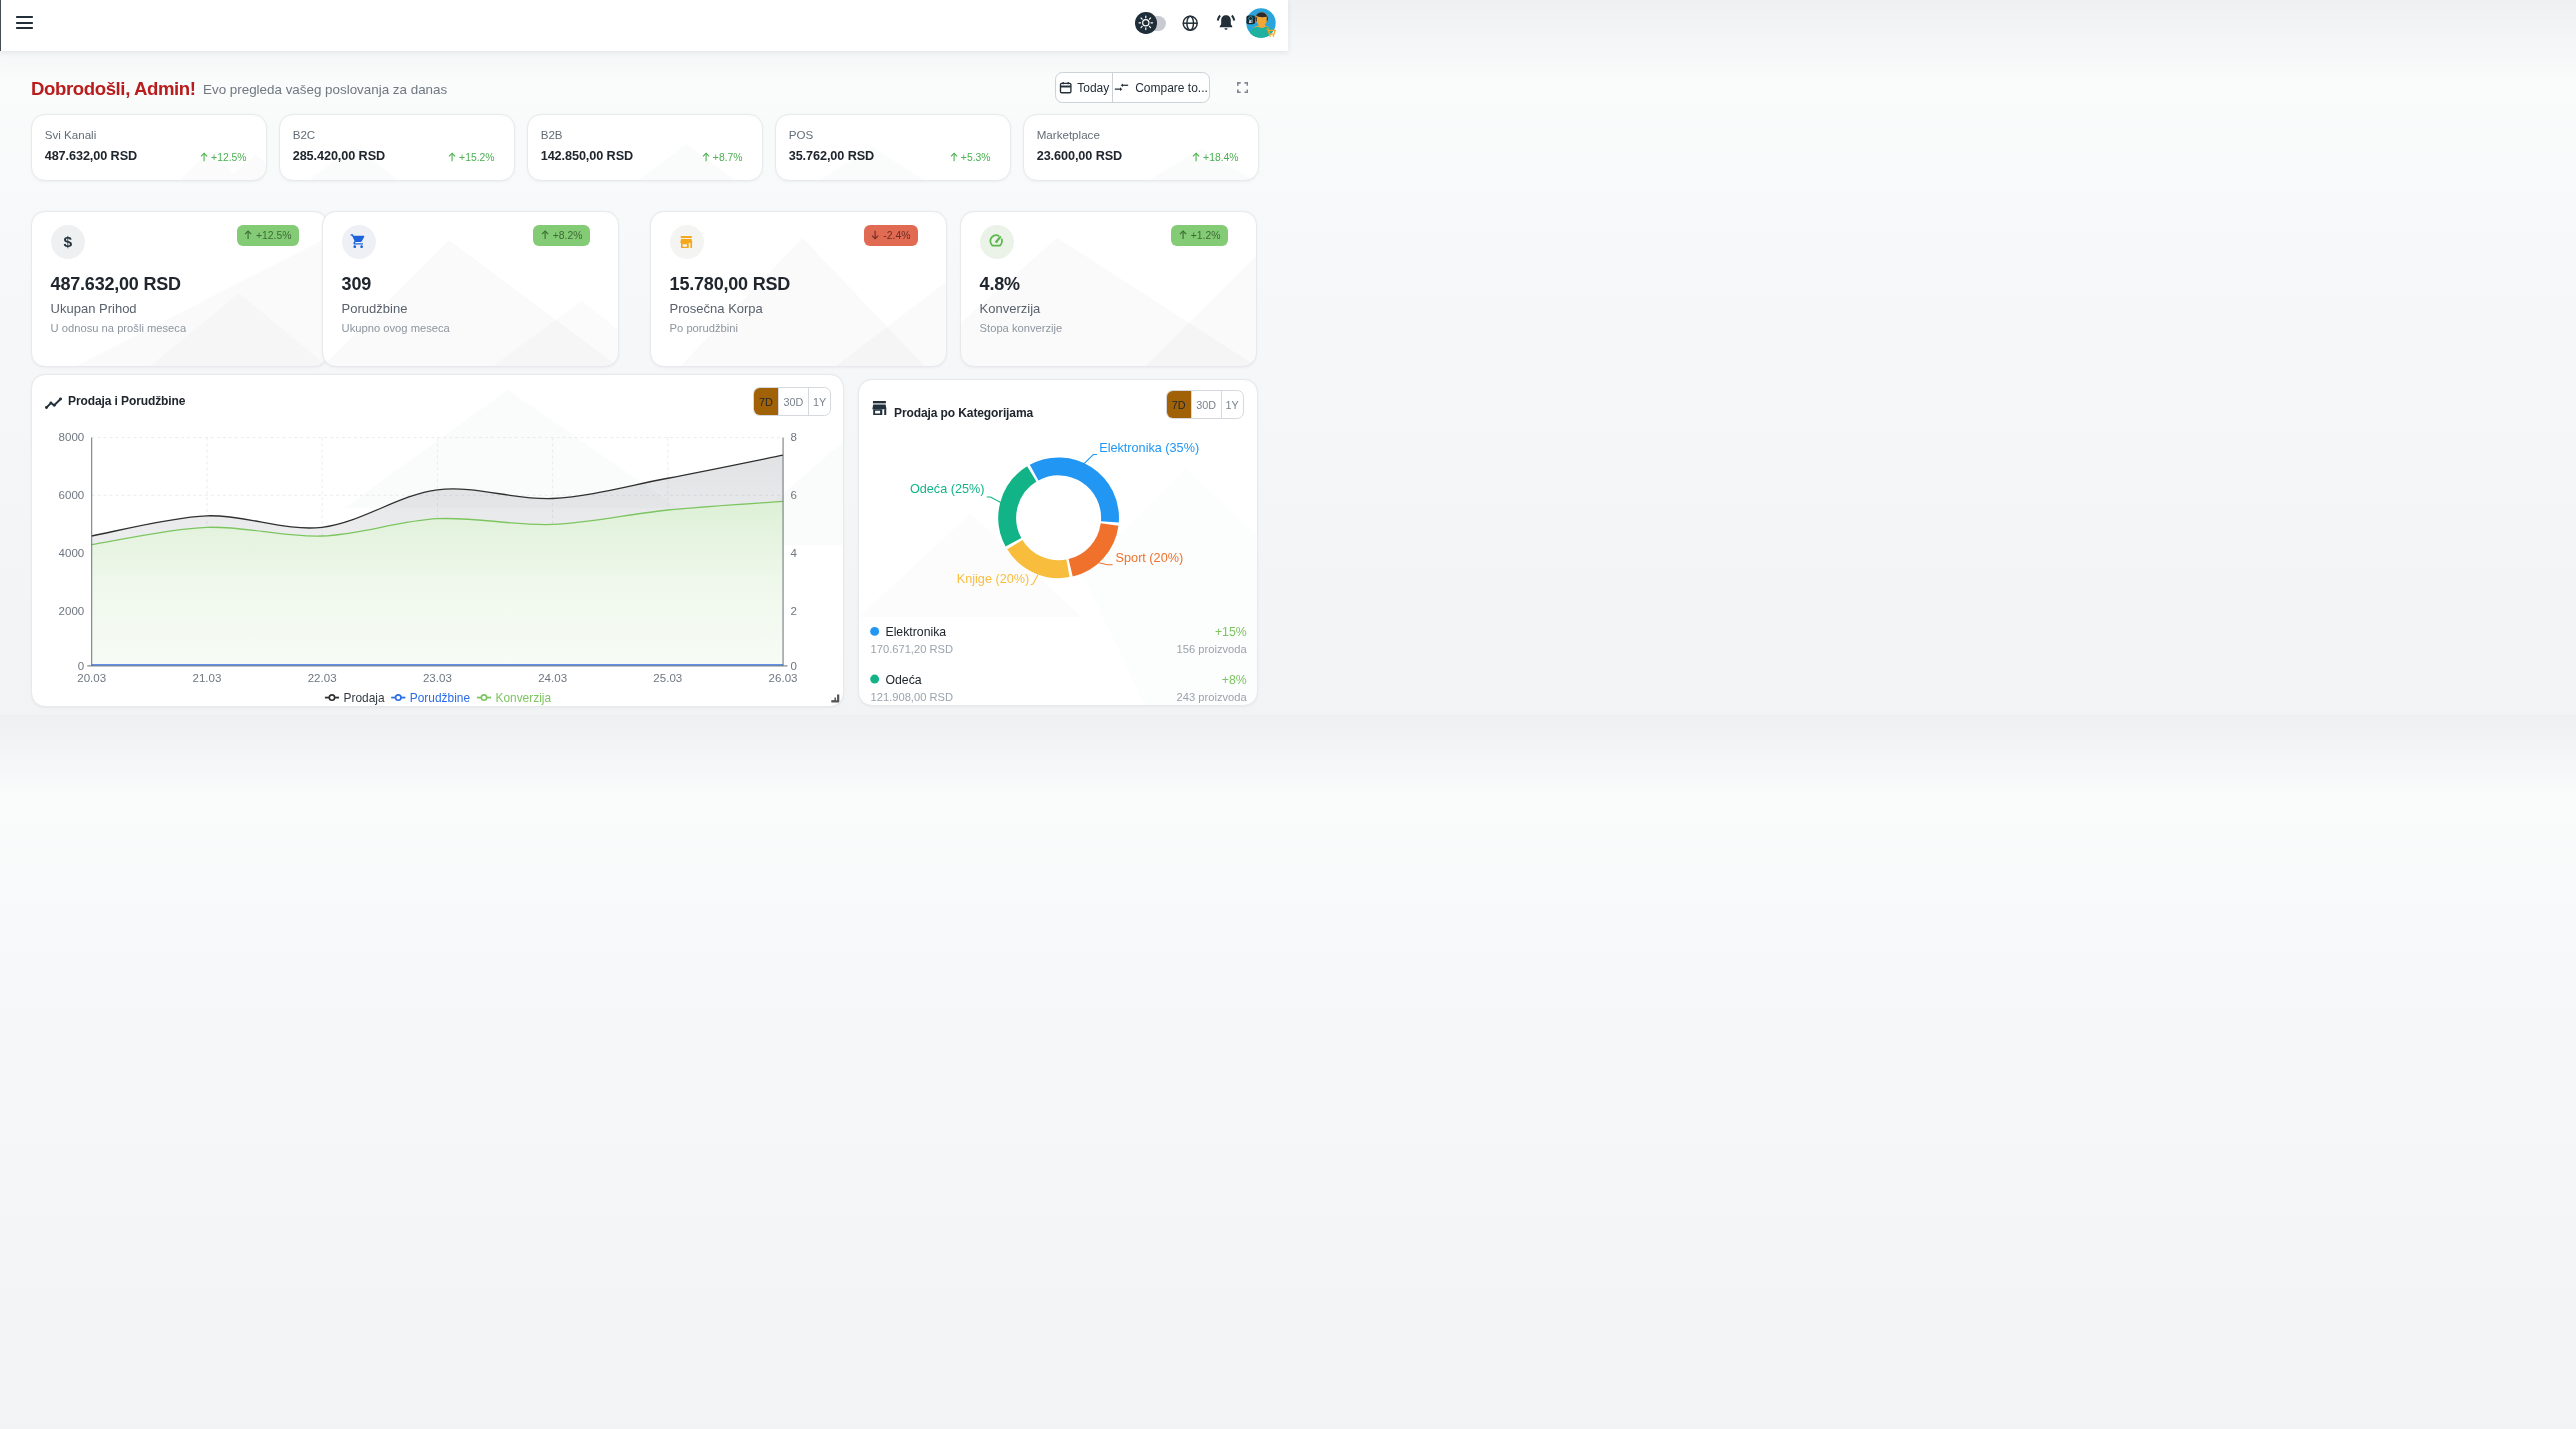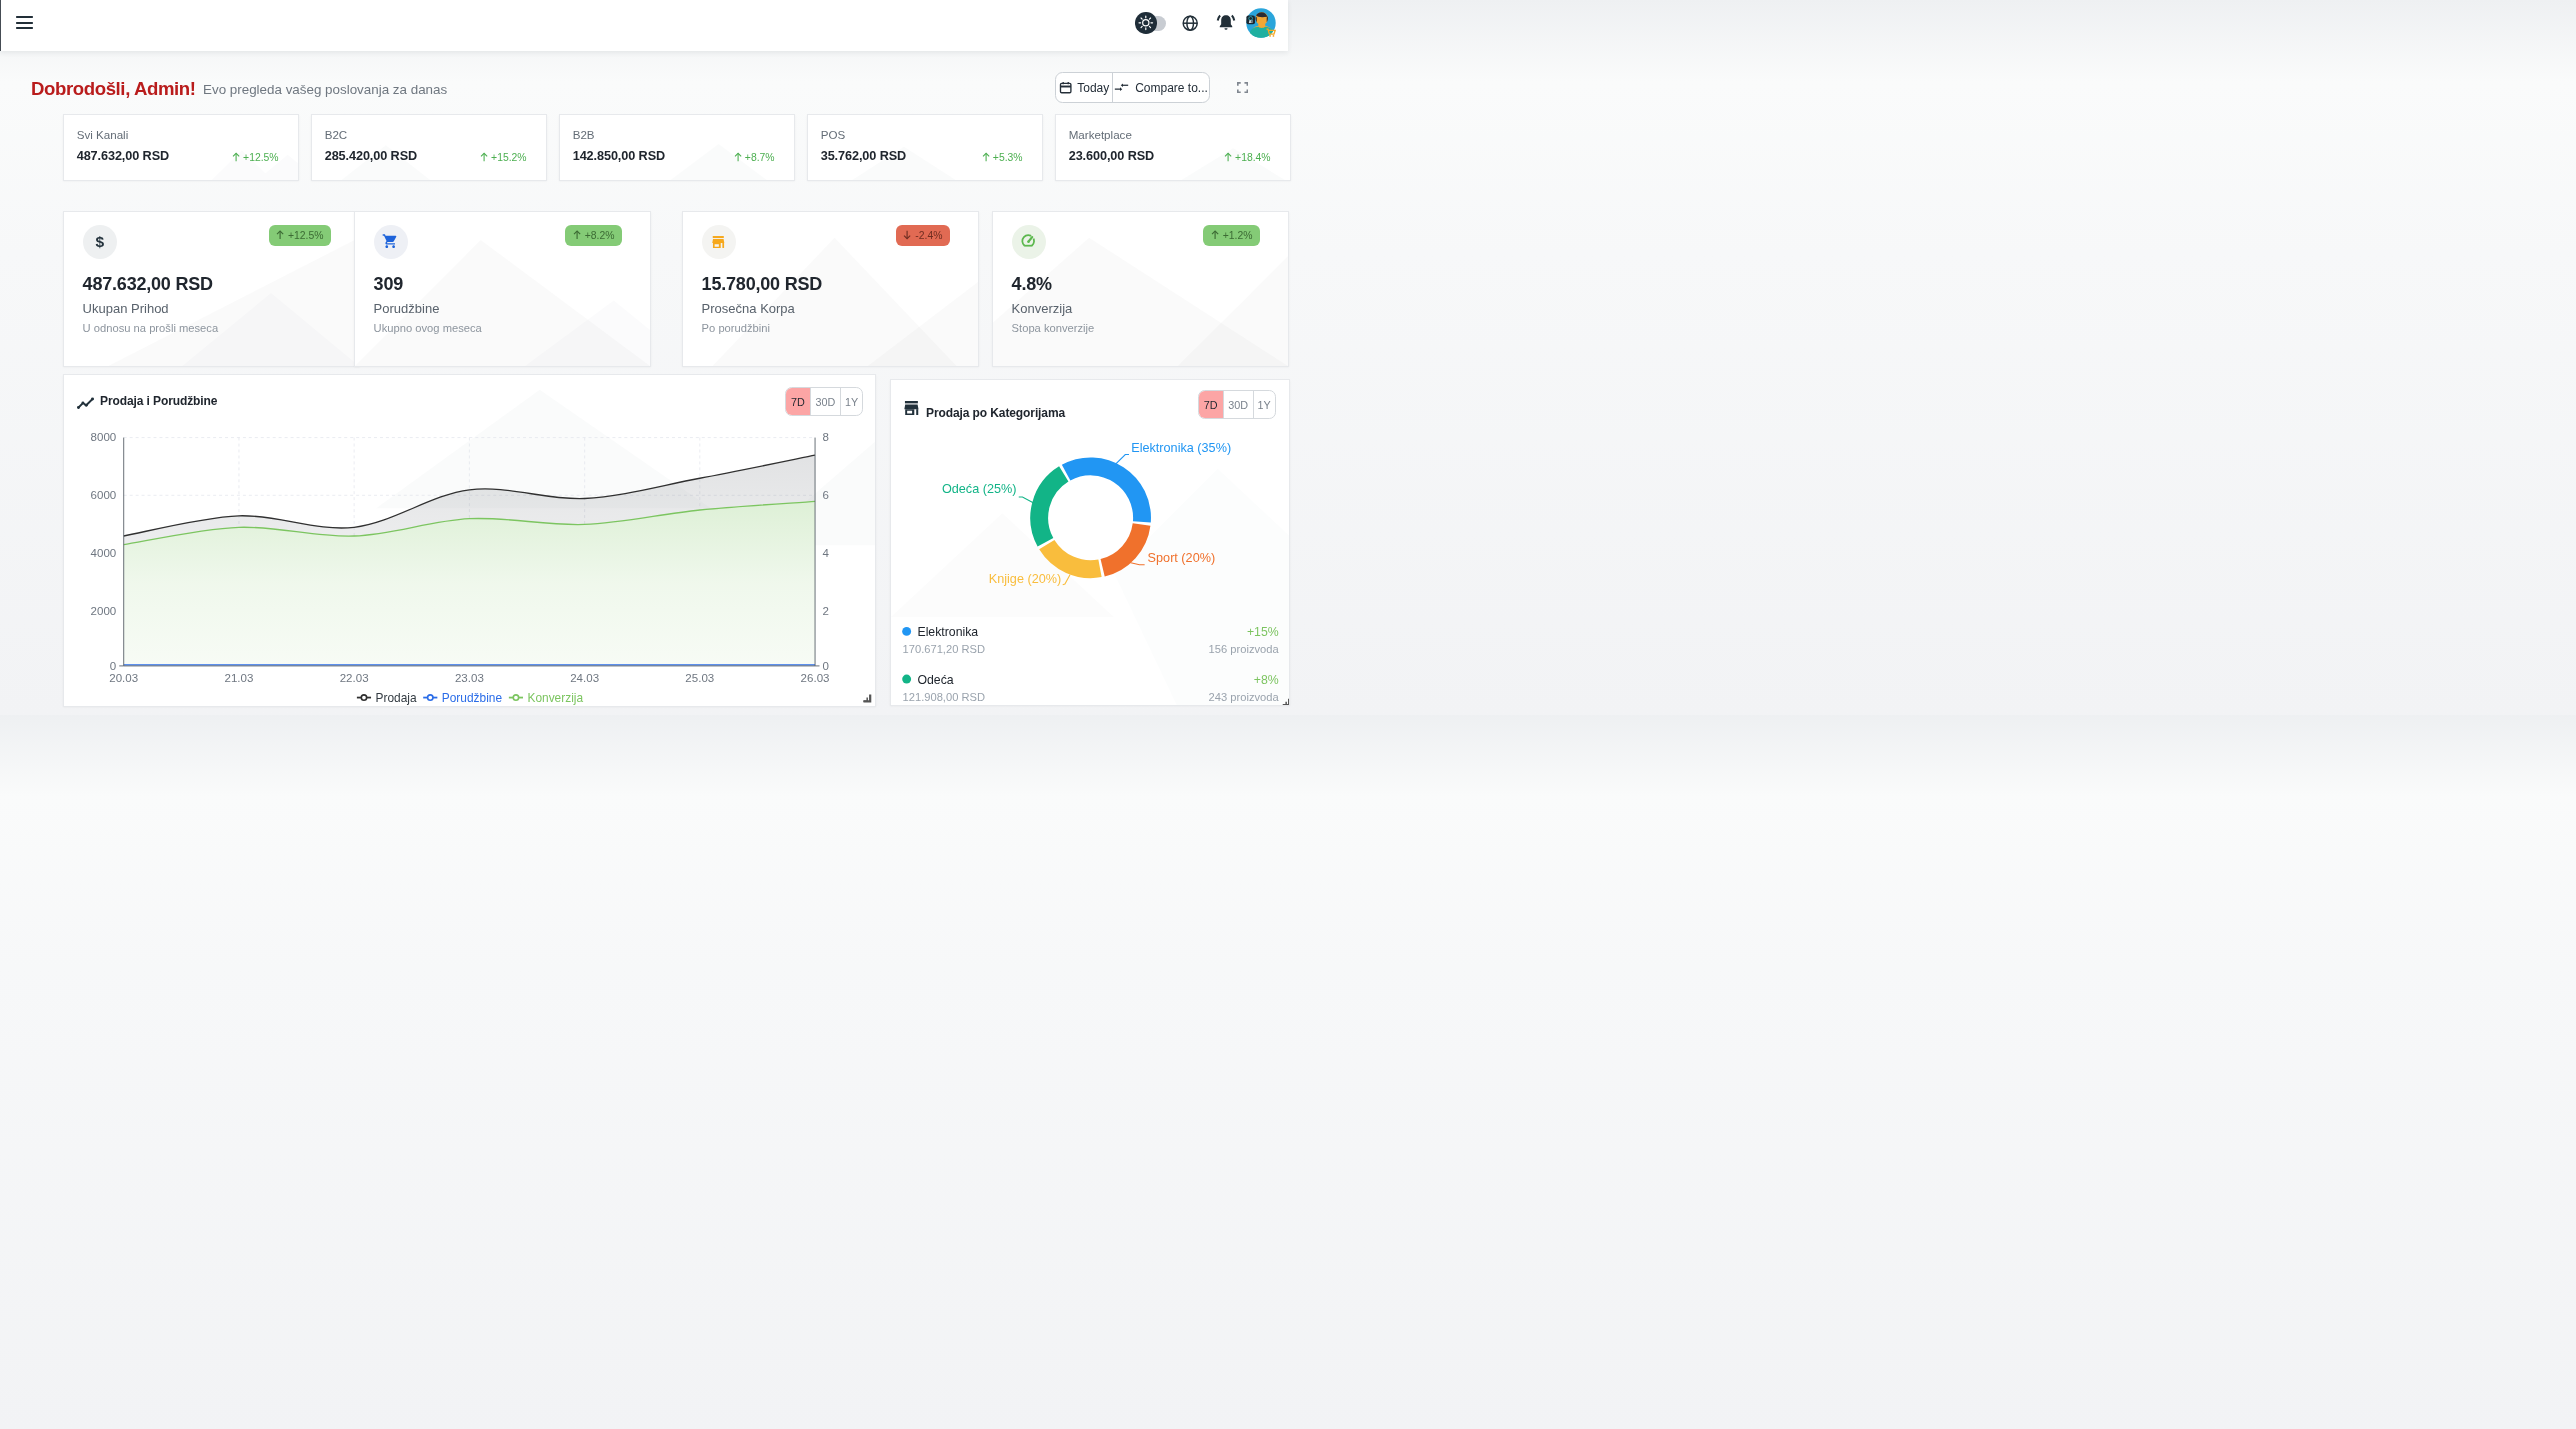--- a/index.html
+++ b/index.html
@@ -6,21 +6,21 @@
 *{margin:0;padding:0;box-sizing:border-box;}
 html,body{width:1288px;height:715px;overflow:hidden;}
 body{font-family:"Liberation Sans",sans-serif;background:linear-gradient(180deg,#eef0f2 0,#fafbfb 82px,#f7f8f9 253px,#f2f3f5 100%);color:#1d2a33;}
 .topbar{position:absolute;left:0;top:0;width:1288px;height:51px;background:#fff;box-shadow:0 1.5px 5.2px rgba(30,40,50,.08);z-index:20;}
 .edgeline{position:absolute;left:0;top:0;width:0.7px;height:51px;background:#454c54;}
 .burger{position:absolute;left:16.4px;top:16.4px;width:17px;height:12.7px;}
 .burger div{height:1.8px;background:#222f38;border-radius:0.7px;margin-bottom:3.6px;}
 .toggle{position:absolute;right:122px;top:15.7px;width:30px;height:15px;background:#c8ccd2;border-radius:7.5px;}
 .toggle .knob{position:absolute;left:-0.7px;top:-3.4px;width:21.6px;height:21.6px;border-radius:50%;background:#1f2d38;}
 .icon-abs{position:absolute;}
-.card{position:absolute;background:#fff;border:0.7px solid #e7e9ec;border-radius:0;box-shadow:0 0.7px 2.2px rgba(25,35,45,.05);overflow:hidden;margin-left:32px;}
+.card{position:absolute;background:#fff;border:0.7px solid #e7e9ec;border-radius:14px;box-shadow:0 0.7px 2.2px rgba(25,35,45,.05);overflow:hidden;}
 .wm{position:absolute;left:0;top:0;width:100%;height:100%;pointer-events:none;}
 h1{position:absolute;left:31px;top:78px;font-size:18.6px;letter-spacing:-0.4px;color:#b91c1c;}
 .sub{position:absolute;left:203px;top:82px;font-size:13.4px;color:#6f7780;}
 .btngroup{position:absolute;left:1055px;top:72px;width:155px;height:31px;border:0.7px solid #ccd1d6;border-radius:7.5px;background:#fff;display:flex;align-items:center;}
 .btngroup .b1{width:57px;height:100%;display:flex;align-items:center;justify-content:center;gap:5.2px;border-right:0.7px solid #ccd1d6;font-size:12px;color:#242e38;}
 .btngroup .b2{flex:1;height:100%;display:flex;align-items:center;justify-content:center;gap:6px;font-size:12px;color:#242e38;}
 
 .chan{top:114px;height:67px;width:236px;}
 .chan .lbl{position:absolute;left:12.7px;top:13.4px;font-size:11.6px;color:#636c76;}
 .chan .val{position:absolute;left:12.7px;top:34px;font-size:12.7px;font-weight:bold;color:#20262e;letter-spacing:-0.1px;}
@@ -34,21 +34,21 @@
 .kpi .val{position:absolute;left:18.6px;top:62px;font-size:18px;font-weight:bold;color:#20262e;letter-spacing:-0.2px;}
 .kpi .l1{position:absolute;left:18.6px;top:89px;font-size:13px;color:#59626c;}
 .kpi .l2{position:absolute;left:18.6px;top:110px;font-size:11.2px;color:#8d959e;}
 
 .cardL{left:31px;top:374px;width:813px;height:333px;}
 .cardR{left:858px;top:379px;width:400px;height:327px;}
 .ctitle{position:absolute;font-size:12px;font-weight:600;color:#20262e;letter-spacing:-0.1px;}
 .seg{position:absolute;height:29px;border:0.7px solid #d5d9dd;border-radius:6.7px;background:#fff;display:flex;overflow:hidden;}
 .seg div{display:flex;align-items:center;justify-content:center;font-size:10.8px;color:#7a828c;border-right:0.7px solid #d5d9dd;}
 .seg div:last-child{border-right:none;}
-.seg .on{background:#fca5a5;color:#1f262e;}
+.seg .on{background:#a16207;color:#1f262e;}
 </style>
 </head>
 <body>
 
 <div class="topbar">
   <div class="edgeline"></div>
   <div class="burger">
       <div></div>
       <div></div>
       <div></div>

